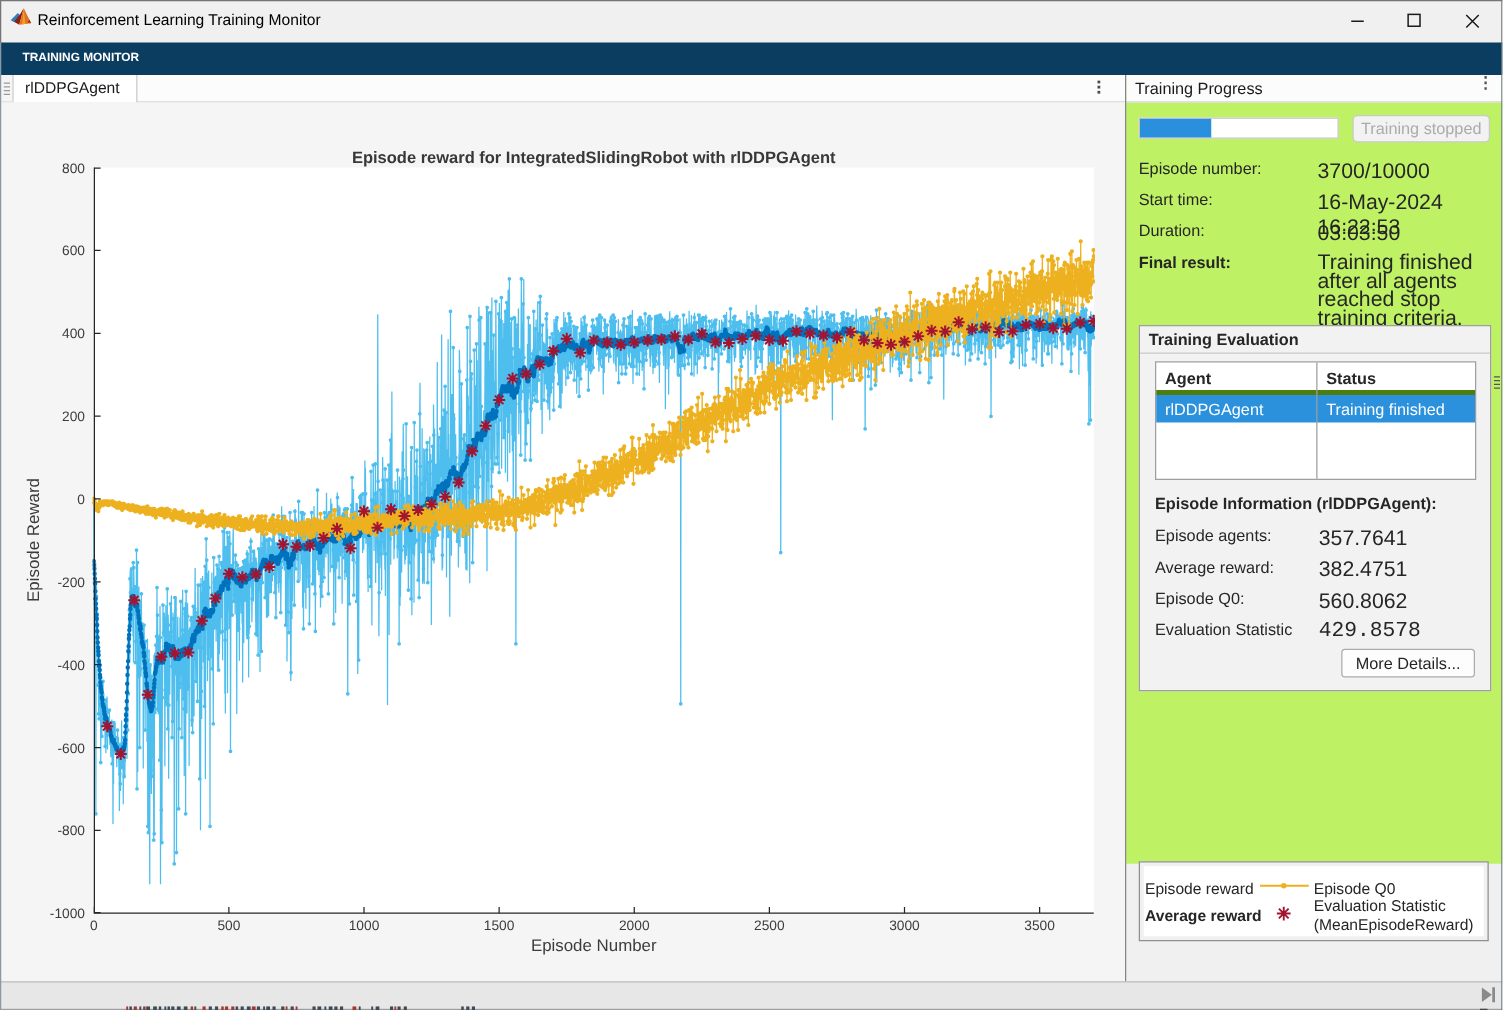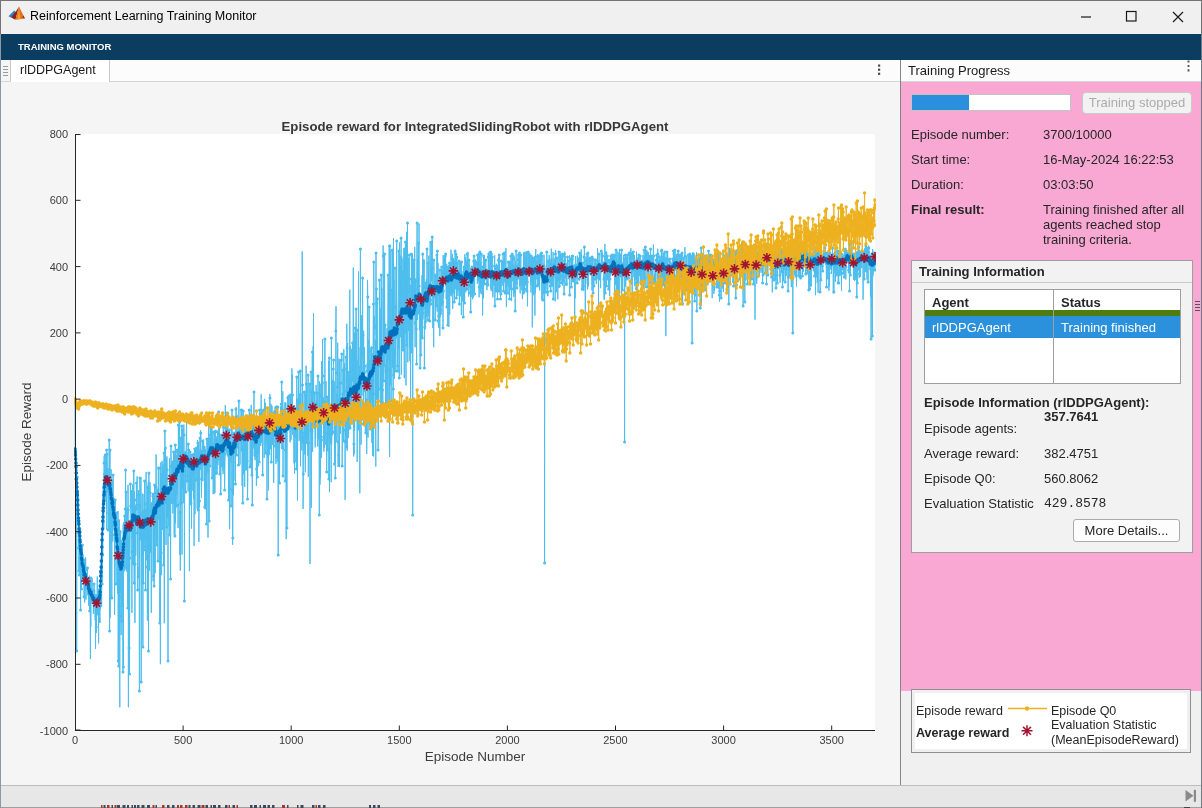--- a/index.html
+++ b/index.html
@@ -16,30 +16,30 @@
 #bluetext{left:18px;top:41px;font-size:9.5px;font-weight:bold;color:#fff;}
 
 #tabstrip{left:0;top:60px;width:1202px;height:22px;background:#fcfcfc;
   border-bottom:1px solid #d5d5d5;box-sizing:border-box;}
 #grip{left:0;top:60px;width:11px;height:21px;background:#f5f5f5;border-right:1px solid #c8c8c8;box-sizing:border-box;}
 #tab1{left:11px;top:60px;width:99px;height:22px;background:#fff;border-right:1px solid #c8c8c8;
   box-sizing:border-box;font-size:12.5px;color:#1a1a1a;text-align:left;padding-left:9px;line-height:21px;}
 
 #figure{left:0;top:82px;width:900px;height:704px;background:#f5f5f5;}
 
-#rpanel{left:901px;top:60px;width:301px;height:631px;background:#f9a8d4;}
+#rpanel{left:901px;top:60px;width:301px;height:631px;background:#bef264;}
 #rhead{left:0;top:0;width:301px;height:22px;background:#fcfcfc;border-bottom:1px solid #d5d5d5;box-sizing:border-box;}
 #rtitle{left:7px;top:3px;font-size:13px;color:#1a1a1a;}
 #divider{left:900px;top:60px;width:1px;height:726px;background:#858585;}
 
 #bstrip{left:0;top:785px;width:1202px;height:22px;background:#e7e7e7;border-top:1px solid #bdbdbd;box-sizing:border-box;}
 #bline{left:0;top:807px;width:1202px;height:1px;background:#9e9e9e;}
 .dots3{color:#555;font-size:13px;font-weight:bold;line-height:5px;}
 .lbl{font-size:13px;color:#262626;}
-.val{font-size:13px;color:#262626;}
+.val{font-size:17px;color:#262626;margin-left:11px;}
 .leg{font-size:12.5px;color:#262626;}
 .box{border:1px solid #9e9e9e;box-sizing:border-box;background:#f2f2f2;}
 .boxhead{font-size:13px;font-weight:bold;color:#262626;padding:3px 0 3px 7px;border-bottom:1px solid #c9c9c9;}
 .cb{width:13px;height:13px;border:1.3px solid #4a4a4a;background:#fff;box-sizing:border-box;}
 </style>
 </head>
 <body>
 <div class="abs" id="titlebar"></div>
 <svg class="abs" style="left:8px;top:5px" width="20" height="20" viewBox="0 0 20 20">
   <polygon points="0.5,11.2 6.2,5.4 8.6,7.8 3.4,12.8" fill="#2e7fc2"></polygon>
@@ -212,35 +212,35 @@
 <div class="abs lbl" style="left:10px;top:67px;">Episode number:</div>
 <div class="abs val" style="left:142px;top:67px;">3700/10000</div>
 <div class="abs lbl" style="left:10px;top:92px;">Start time:</div>
 <div class="abs val" style="left:142px;top:92px;">16-May-2024 16:22:53</div>
 <div class="abs lbl" style="left:10px;top:117px;">Duration:</div>
 <div class="abs val" style="left:142px;top:117px;">03:03:50</div>
 <div class="abs lbl" style="left:10px;top:142px;font-weight:bold;">Final result:</div>
 <div class="abs val" style="left:142px;top:142px;width:152px;line-height:15px;">Training finished after all agents reached stop training criteria.</div>
 
 <div class="abs box" style="left:10px;top:200px;width:282px;height:293px;">
-  <div class="boxhead">Training Information</div>
+  <div class="boxhead">Training Evaluation</div>
   <div class="abs" style="left:12px;top:28px;width:257px;height:95px;background:#fff;border:1px solid #9e9e9e;box-sizing:border-box;">
-    <div style="height:26px;border-bottom:6px solid #4d7c0f;box-sizing:border-box;">
+    <div style="height:26px;border-bottom:4px solid #4d7c0f;box-sizing:border-box;">
       <span style="position:absolute;left:7px;top:5px;font-size:13px;font-weight:bold;color:#262626;">Agent</span>
       <span style="position:absolute;left:136px;top:5px;font-size:13px;font-weight:bold;color:#262626;">Status</span>
     </div>
     <div style="height:22px;background:#2b91dc;color:#fff;font-size:13px;">
       <span style="position:absolute;left:7px;top:30px;">rlDDPGAgent</span>
       <span style="position:absolute;left:136px;top:30px;">Training finished</span>
     </div>
     <div class="abs" style="left:128px;top:0;width:1px;height:93px;background:#9e9e9e;"></div>
   </div>
   <div class="abs" style="left:12px;top:134px;font-size:13px;font-weight:bold;color:#262626;">Episode Information (rlDDPGAgent):</div>
   <div class="abs lbl" style="left:12px;top:160px;">Episode agents:</div>
-  <div class="abs val" style="left:132px;top:148px;font-weight:bold;">357.7641</div>
+  <div class="abs val" style="left:132px;top:160px;">357.7641</div>
   <div class="abs lbl" style="left:12px;top:185px;">Average reward:</div>
   <div class="abs val" style="left:132px;top:185px;">382.4751</div>
   <div class="abs lbl" style="left:12px;top:210px;">Episode Q0:</div>
   <div class="abs val" style="left:132px;top:210px;">560.8062</div>
   <div class="abs lbl" style="left:12px;top:235px;">Evaluation Statistic</div>
   <div class="abs val" style="left:132px;top:235px;font-family:Liberation Mono, monospace;">429.8578</div>
   <div class="abs" style="left:161px;top:258px;width:107px;height:23px;border:1px solid #ababab;border-radius:3px;box-sizing:border-box;background:#fdfdfd;color:#262626;font-size:13px;text-align:center;line-height:21px;">More Details...</div>
 </div>
 
 

